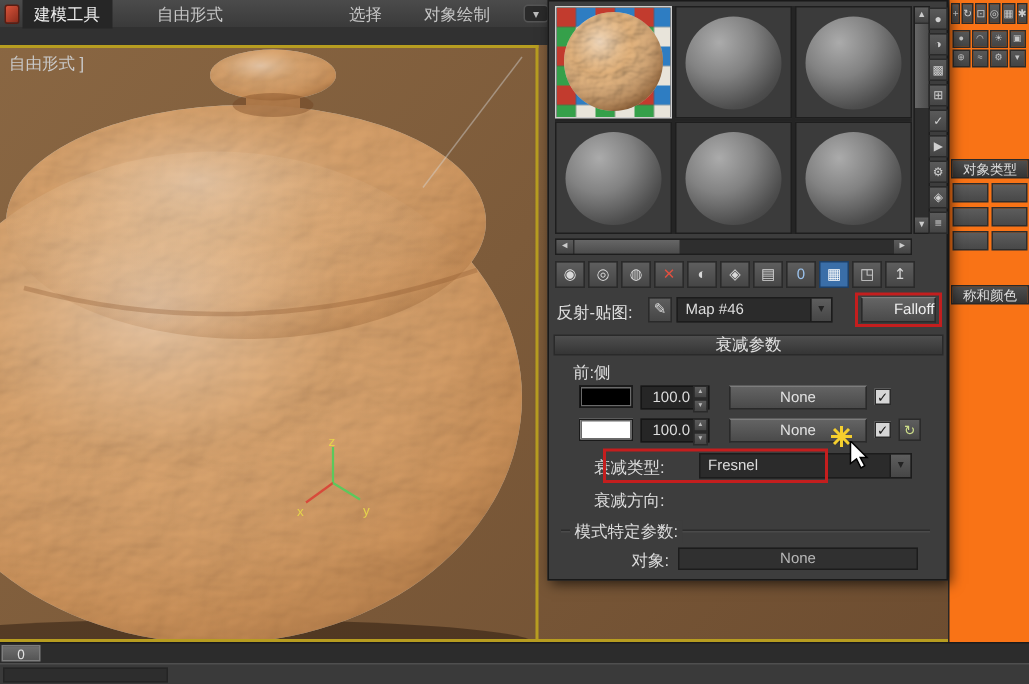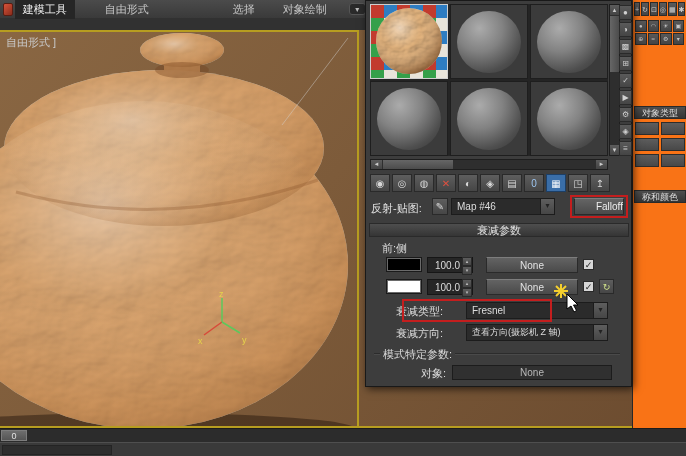--- a/index.html
+++ b/index.html
@@ -269,21 +269,20 @@
     </div>
     <div class="none-btn" style="top:278px">None</div>
     <div class="chk checked" style="top:280px"></div>
     <div id="swap-btn">↻</div>
 
     <div class="fld-label" style="top:303px">衰减类型:</div>
     <div class="combo" id="type-combo">Fresnel</div>
     <div class="red-box" id="hl-type"></div>
 
     <div class="fld-label" style="top:325px">衰减方向:</div>
-    <div class="combo" id="dir-combo">查看方向(摄影机 Z 轴)</div>
 
     <div id="group-label">模式特定参数:</div>
     <div id="group-line"></div>
 
     <div id="obj-label">对象:</div>
     <div id="obj-none">None</div>
 
     <svg id="sparkle" width="14" height="14">
       <g stroke="#f5cf2e" stroke-width="2">
         <line x1="7" y1="0" x2="7" y2="14"></line>

